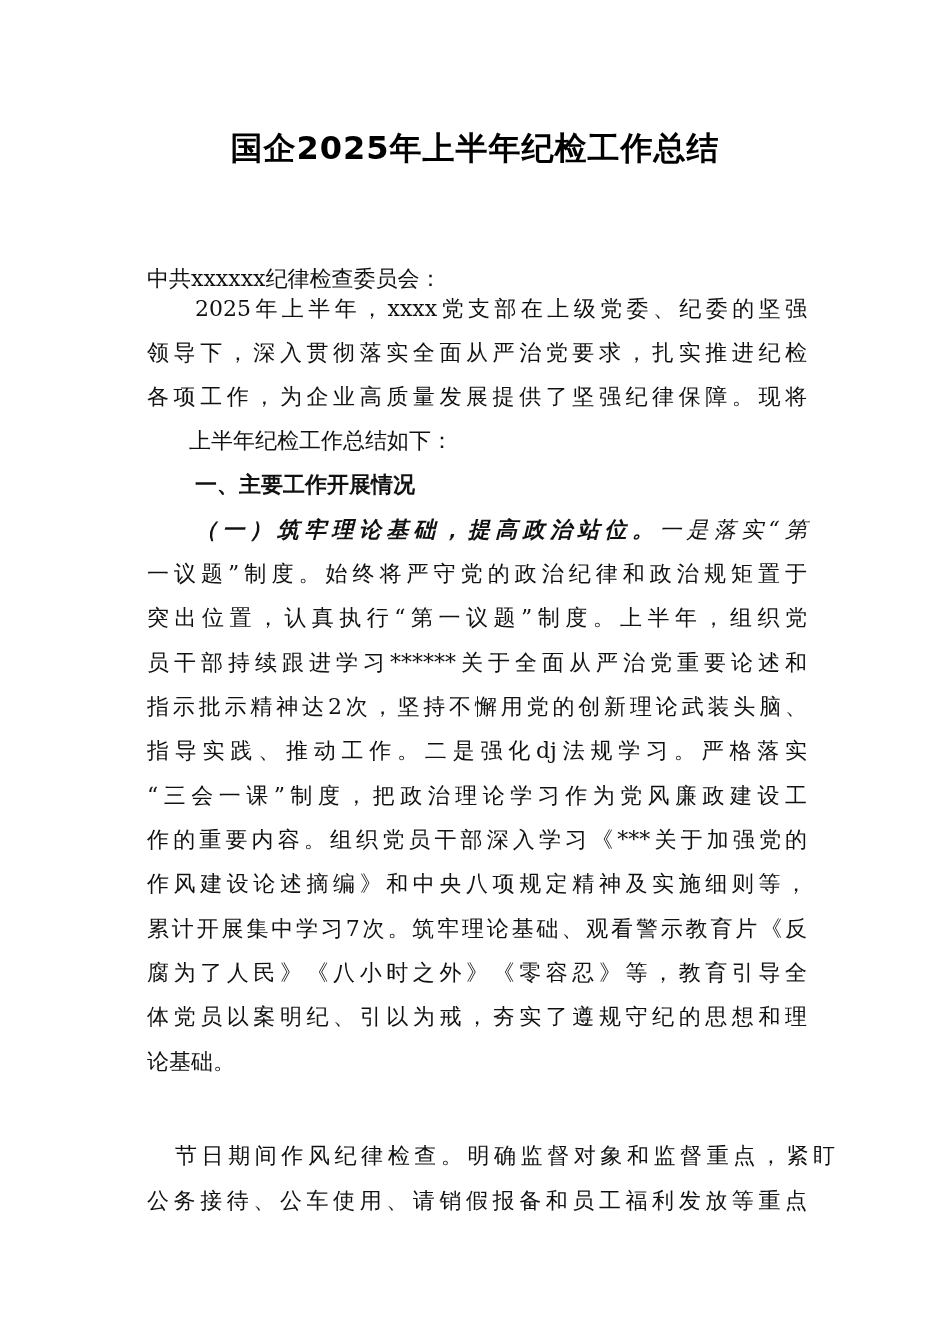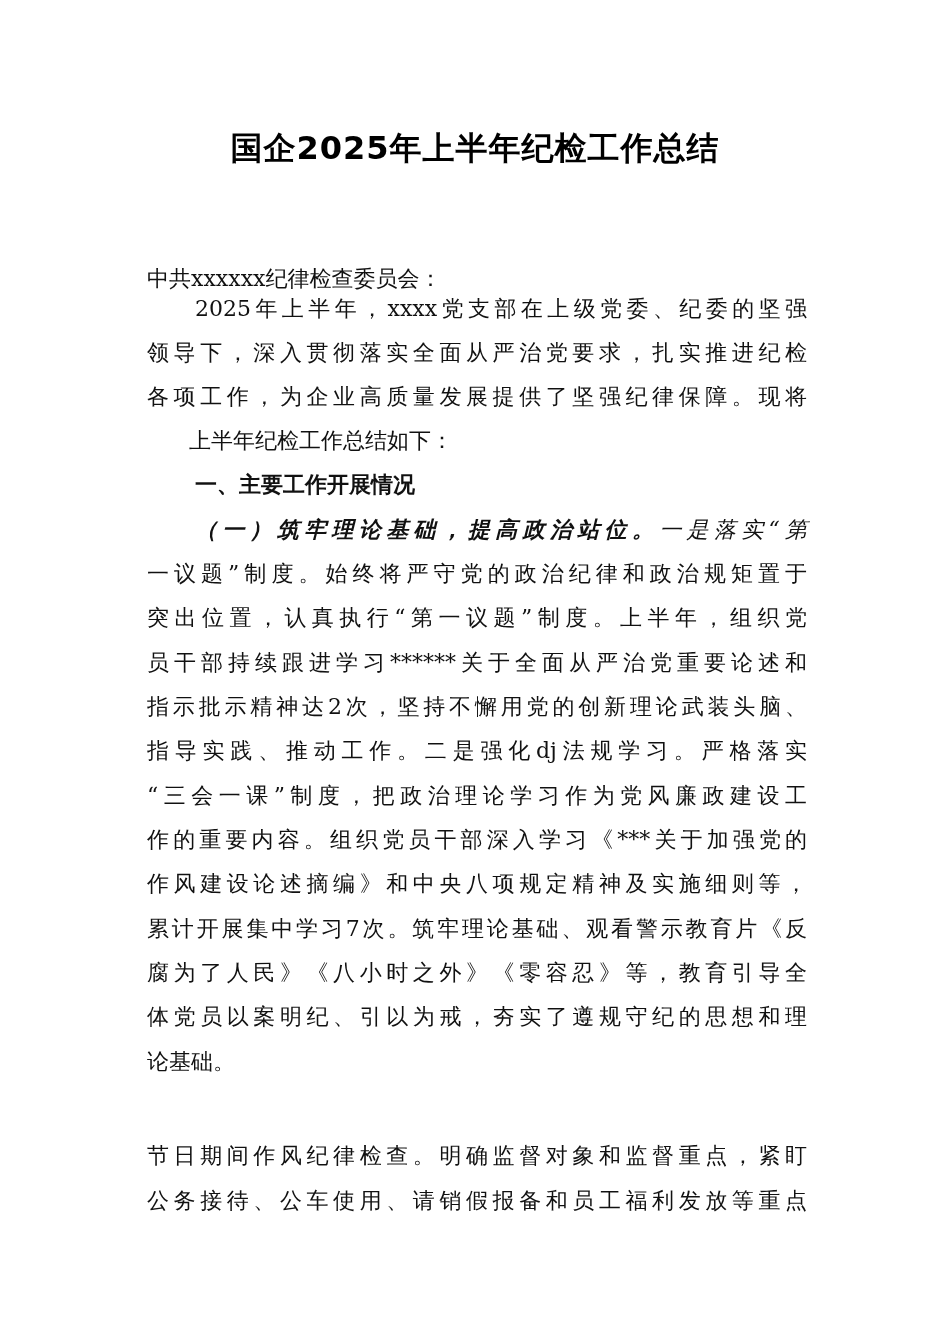--- a/index.html
+++ b/index.html
@@ -41,15 +41,15 @@
   <div class="line" style="top:680px;">指示批示精神达2次，坚持不懈用党的创新理论武装头脑、</div>
   <div class="line" style="top:724px;">指导实践、推动工作。二是强化dj法规学习。严格落实</div>
   <div class="line" style="top:769px;">“三会一课”制度，把政治理论学习作为党风廉政建设工</div>
   <div class="line" style="top:813px;">作的重要内容。组织党员干部深入学习《***关于加强党的</div>
   <div class="line" style="top:857px;">作风建设论述摘编》和中央八项规定精神及实施细则等，</div>
   <div class="line" style="top:902px;">累计开展集中学习7次。筑牢理论基础、观看警示教育片《反</div>
   <div class="line" style="top:990px;">体党员以案明纪、引以为戒，夯实了遵规守纪的思想和理</div>
   <div class="line" style="top:946px;">腐为了人民》《八小时之外》《零容忍》等，教育引导全</div>
   <div class="line last" style="top:1035px;">论基础。</div>
 
-  <div class="line" style="top:1129px;">节日期间作风纪律检查。明确监督对象和监督重点，紧盯</div>
+  <div class="line" style="top:1129px;margin-left:28px;">节日期间作风纪律检查。明确监督对象和监督重点，紧盯</div>
   <div class="line" style="top:1174px;">公务接待、公车使用、请销假报备和员工福利发放等重点</div>
 </div>
 
 </body></html>

